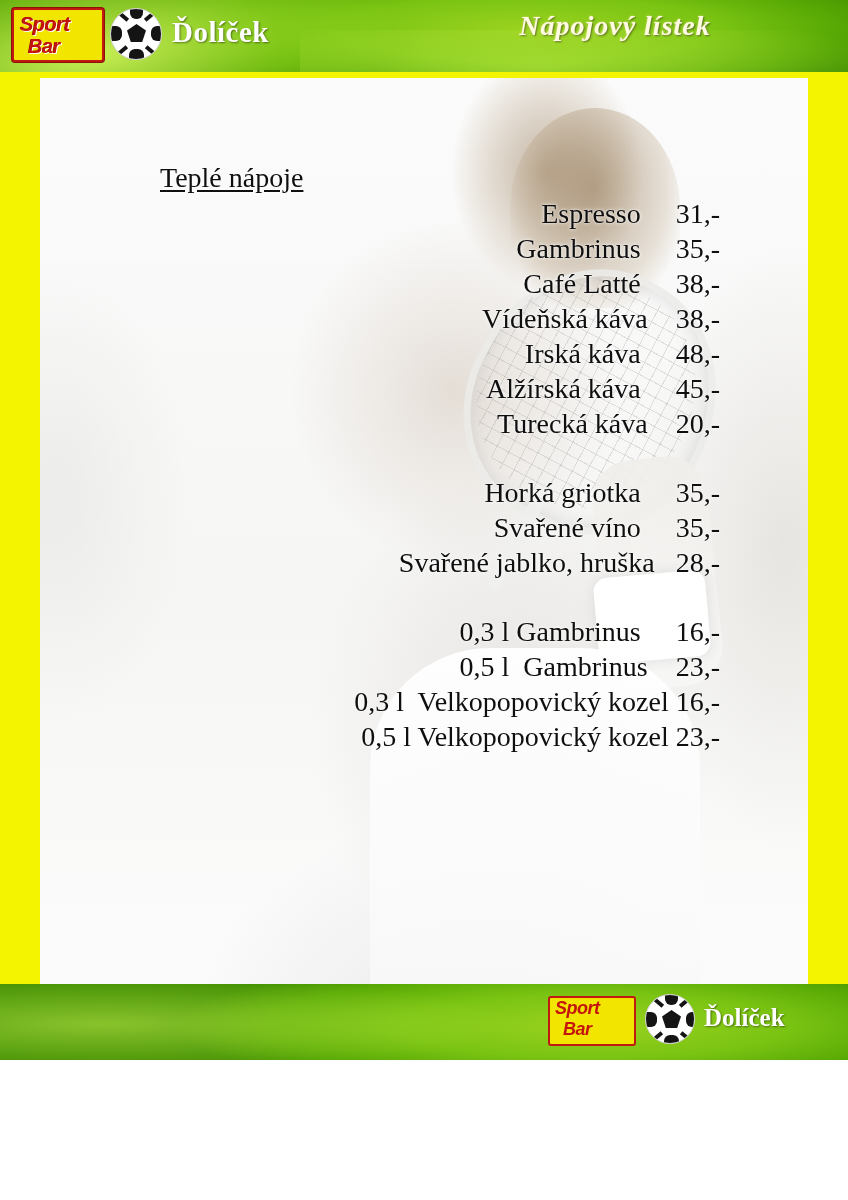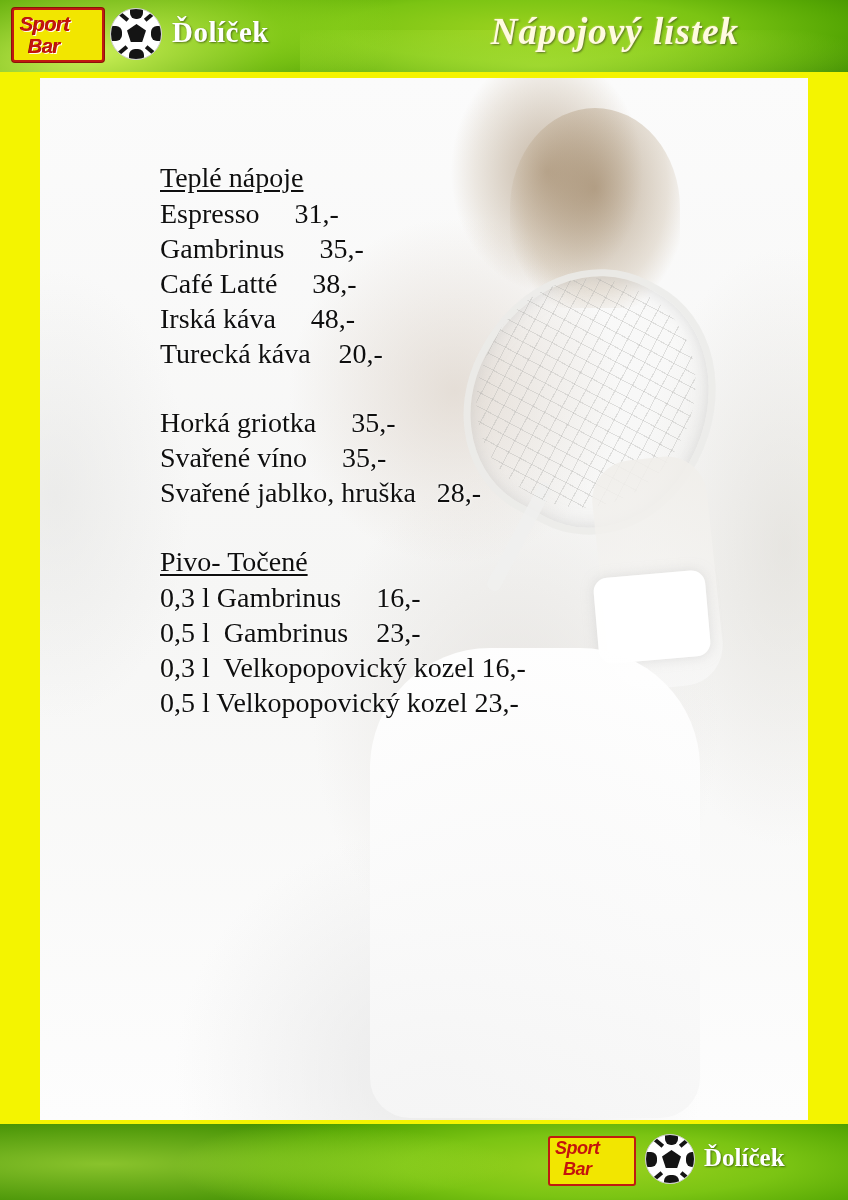--- a/index.html
+++ b/index.html
@@ -10,21 +10,21 @@
   body {
     width: 848px;
     height: 1200px;
     overflow: hidden;
     font-family: "Liberation Serif", serif;
   }
 
   .page {
     position: relative;
     width: 848px;
-    height: 1200px;
+    height: 1060px;
     background: #f4f400;
     overflow: hidden;
   }
 
   
   .top-banner {
     position: absolute;
     left: 0; top: 0;
     width: 848px;
     height: 72px;
@@ -113,21 +113,21 @@
   }
 
   .banner-title {
     position: absolute;
     left: 455px; top: 10px;
     width: 320px;
     text-align: center;
     font-family: "Liberation Serif", serif;
     font-style: italic;
     font-weight: bold;
-    font-size: 37px;
+    font-size: 28px;
     color: #fffbe0;
     text-shadow: 1px 1px 2px rgba(0,0,0,0.5), 0 0 2px rgba(255,255,160,0.9);
     letter-spacing: 1px;
   }
 
   
   .card {
     position: absolute;
     left: 40px; top: 78px;
     width: 768px;
@@ -222,20 +222,21 @@
   }
   .section-head {
     font-size: 28px;
     text-decoration: underline;
     text-underline-offset: 3px;
     margin-bottom: 1px;
     white-space: pre;
   }
   .item {
     white-space: pre;
+    text-align: right;
   }
   .gap { height: 34px; }
 
   
   .bottom-band {
     position: absolute;
     left: 0; bottom: 0;
     width: 848px; height: 76px;
     background:
       radial-gradient(ellipse 420px 70px at 70% 55%, #9ad21f 0%, #7bc413 45%, #57a804 78%, #3d8c00 100%),
@@ -321,32 +322,33 @@
       <div class="arm"></div>
       <div class="wristband"></div>
       <div class="torso"></div>
     </div>
 
     <div class="menu">
       <div class="section-head">Teplé nápoje</div>
       <div class="item">Espresso     31,-</div>
       <div class="item">Gambrinus     35,-</div>
       <div class="item">Café Latté     38,-</div>
+      <div class="item">Vídeňská káva    38,-</div>
       <div class="item">Irská káva     48,-</div>
+      <div class="item">Alžírská káva     45,-</div>
       <div class="item">Turecká káva    20,-</div>
 
       <div class="gap"></div>
 
       <div class="item">Horká griotka     35,-</div>
       <div class="item">Svařené víno     35,-</div>
       <div class="item">Svařené jablko, hruška   28,-</div>
 
       <div class="gap"></div>
 
-      <div class="section-head">Pivo- Točené</div>
       <div class="item">0,3 l Gambrinus     16,-</div>
       <div class="item">0,5 l  Gambrinus    23,-</div>
       <div class="item">0,3 l  Velkopopovický kozel 16,-</div>
       <div class="item">0,5 l Velkopopovický kozel 23,-</div>
     </div>
   </div>
 
   <div class="bottom-band">
     <div class="sw"></div>
 

